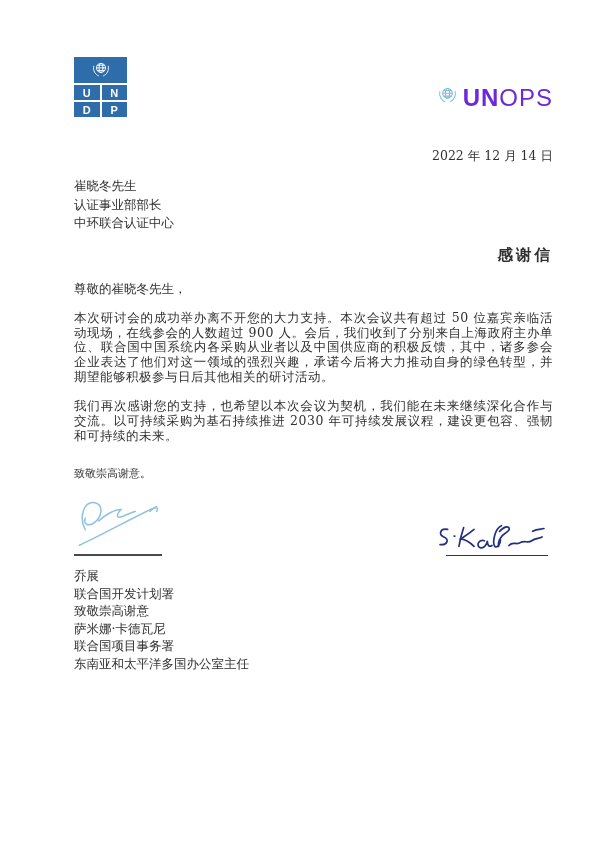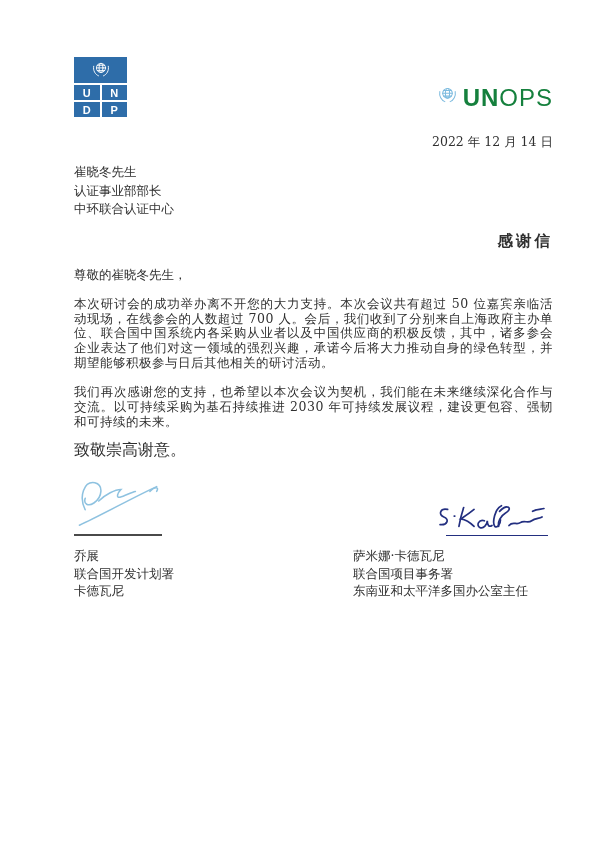--- a/index.html
+++ b/index.html
@@ -9,41 +9,41 @@
     position:relative;box-sizing:border-box;padding:57px 57px 0 74px;
   }
   
   .header{display:flex;justify-content:space-between;align-items:flex-start;height:64px;}
   .undp-logo{width:53px;display:flex;flex-direction:column;gap:2px;}
   .undp-emblem{height:26px;background:#2e6da9;display:flex;align-items:center;justify-content:center;}
   .undp-grid{display:grid;grid-template-columns:1fr 1fr;gap:2px;}
   .undp-cell{height:15px;background:#2e6da9;color:#ffffff;font-family:"Liberation Sans","DejaVu Sans",sans-serif;
     font-weight:bold;font-size:11px;display:flex;align-items:center;justify-content:center;}
   .unops-logo{display:flex;align-items:center;gap:5px;margin-top:28px;}
-  .unops-word{font-family:"Liberation Sans","DejaVu Sans",sans-serif;font-size:24px;color:#15803d;
+  .unops-word{font-family:"Liberation Sans","DejaVu Sans",sans-serif;font-size:24px;color:#6d28d9;
     letter-spacing:1px;line-height:1;}
   .unops-word .un{font-weight:700;}
   .unops-word .ops{font-weight:400;}
   
-  .date{margin-top:13px;text-align:right;font-size:12.5px;}
+  .date{margin-top:27px;text-align:right;font-size:12.5px;}
   .recipient{margin-top:12px;font-size:12.5px;line-height:18.5px;}
   .letter-title{margin-top:12px;text-align:right;font-weight:bold;font-size:15.5px;letter-spacing:3px;}
   .salutation{margin-top:16px;font-size:12.5px;line-height:14.7px;}
   .para{margin:14.7px 0 0 0;font-size:12.5px;line-height:14.7px;text-align:justify;
     letter-spacing:0.5px;text-justify:inter-ideograph;}
-  .closing{margin-top:11px;font-size:16px;}
+  .closing{margin-top:23px;font-size:11px;}
   
   .sig-row{margin-top:14px;display:flex;justify-content:space-between;align-items:flex-end;}
   .sig-col-left{display:flex;flex-direction:column;}
   .sig-col-right{display:flex;flex-direction:column;align-items:flex-end;margin-right:2px;}
   .sig-script-left{width:90px;height:56px;}
   .sig-line-left{width:88px;border-top:2px solid #4a4a4a;margin-top:3px;}
   .sig-script-right{width:118px;height:34px;}
   .sig-line-right{width:102px;border-top:1.4px solid #232f80;margin-top:1px;margin-right:3px;}
-  .names-row{margin-top:11px;display:flex;justify-content:space-between;align-items:flex-start;}
+  .names-row{margin-top:11px;display:flex;justify-content:space-between;align-items:flex-start;flex-direction:column;}
   .name-block{font-size:12.5px;line-height:17.5px;}
   .name-block.right{width:200px;text-align:left;}
 </style>
 </head>
 <body>
 
 <div class="page">
 
   <div class="header">
     <div class="undp-logo">
@@ -91,21 +91,21 @@
   <div class="recipient">
     <div>崔晓冬先生</div>
     <div>认证事业部部长</div>
     <div>中环联合认证中心</div>
   </div>
 
   <div class="letter-title">感谢信</div>
 
   <div class="salutation">尊敬的崔晓冬先生，</div>
 
-  <p class="para">本次研讨会的成功举办离不开您的大力支持。本次会议共有超过 50 位嘉宾亲临活动现场，在线参会的人数超过 700 人。会后，我们收到了分别来自上海政府主办单位、联合国中国系统内各采购从业者以及中国供应商的积极反馈，其中，诸多参会企业表达了他们对这一领域的强烈兴趣，承诺今后将大力推动自身的绿色转型，并期望能够积极参与日后其他相关的研讨活动。</p>
+  <p class="para">本次研讨会的成功举办离不开您的大力支持。本次会议共有超过 50 位嘉宾亲临活动现场，在线参会的人数超过 900 人。会后，我们收到了分别来自上海政府主办单位、联合国中国系统内各采购从业者以及中国供应商的积极反馈，其中，诸多参会企业表达了他们对这一领域的强烈兴趣，承诺今后将大力推动自身的绿色转型，并期望能够积极参与日后其他相关的研讨活动。</p>
   <p class="para">我们再次感谢您的支持，也希望以本次会议为契机，我们能在未来继续深化合作与交流。以可持续采购为基石持续推进 2030 年可持续发展议程，建设更包容、强韧和可持续的未来。</p>
 
   <div class="closing">致敬崇高谢意。</div>
 
   <div class="sig-row">
     <div class="sig-col-left">
       <svg class="sig-script-left" viewBox="0 0 90 58" aria-label="乔展手写签名">
         <g stroke="#8ec2e0" fill="none" stroke-width="1.6" stroke-linecap="round">
           <path d="M10,36 C3,22 9,6 20,8 C29,10 28,23 19,29 C13,33 8,30 10,24"></path>
           <path d="M24,27 C31,20 41,15 47,15 C43,19 42,24 46,23 C51,22 57,18 62,17"></path>
@@ -131,21 +131,21 @@
         </g>
       </svg>
       <div class="sig-line-right"></div>
     </div>
   </div>
 
   <div class="names-row">
     <div class="name-block">
       <div>乔展</div>
       <div>联合国开发计划署</div>
-      <div>卡德瓦尼</div>
+      <div>致敬崇高谢意</div>
     </div>
     <div class="name-block right">
       <div>萨米娜·卡德瓦尼</div>
       <div>联合国项目事务署</div>
       <div>东南亚和太平洋多国办公室主任</div>
     </div>
   </div>
 
 </div>
 

